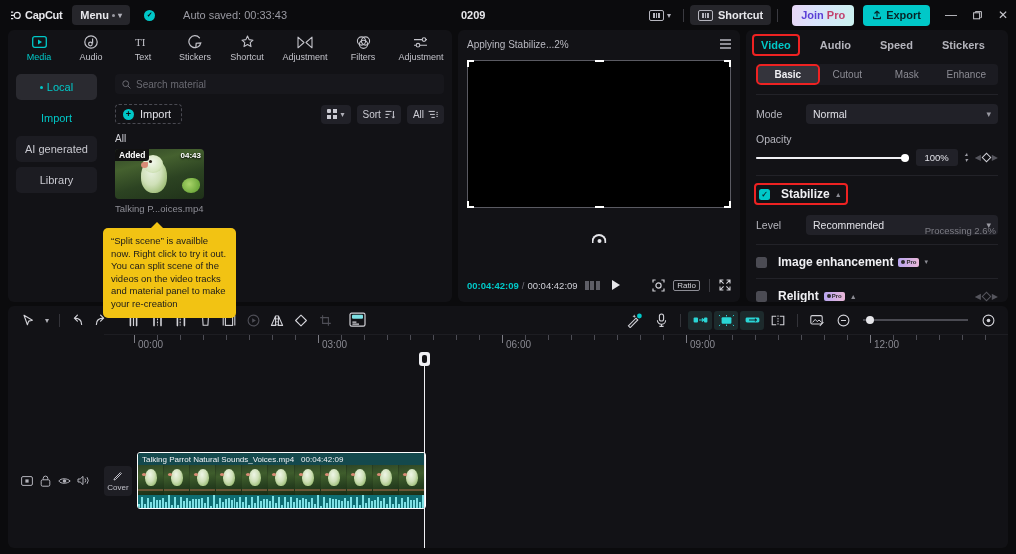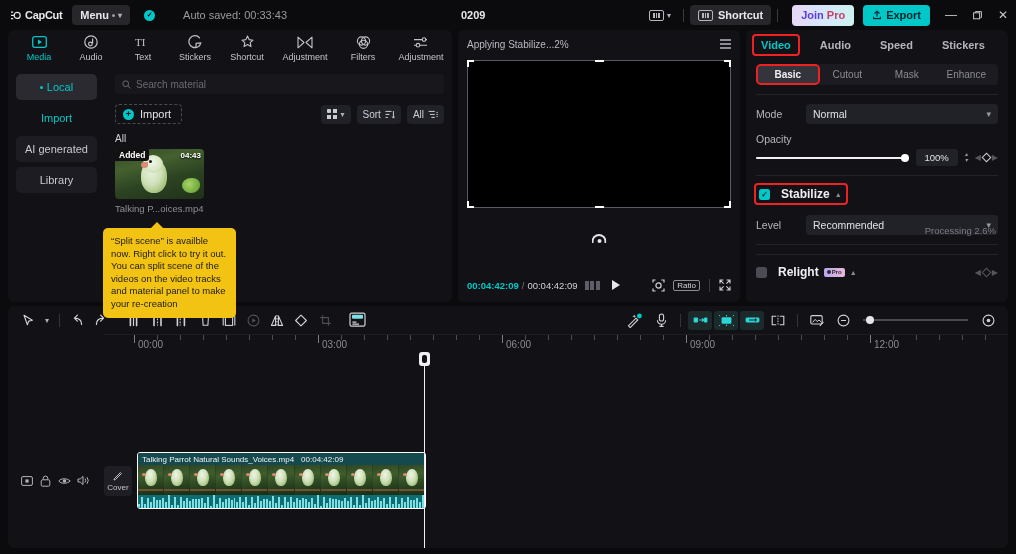--- a/index.html
+++ b/index.html
@@ -728,20 +728,29 @@
     <div class="row" style="margin-top:12px;">
       <span class="row-lb">Level</span>
       <span class="select">
         <span>Recommended</span>
         <span class="cv">▾</span>
       </span>
     </div>
 
     <div class="hr"></div>
 
+    <div class="toggle-row">
+      <span class="cbox off"></span>
+      <span class="toggle-lb">Image enhancement</span>
+      <span class="pill">
+        <span class="dotp"></span>
+        <span>Pro</span>
+      </span>
+      <span class="tri-up">▾</span>
+    </div>
 
     <div class="hr"></div>
 
     <div class="toggle-row">
       <span class="cbox off"></span>
       <span class="toggle-lb">Relight</span>
       <span class="pill">
         <span class="dotp"></span>
         <span>Pro</span>
       </span>

